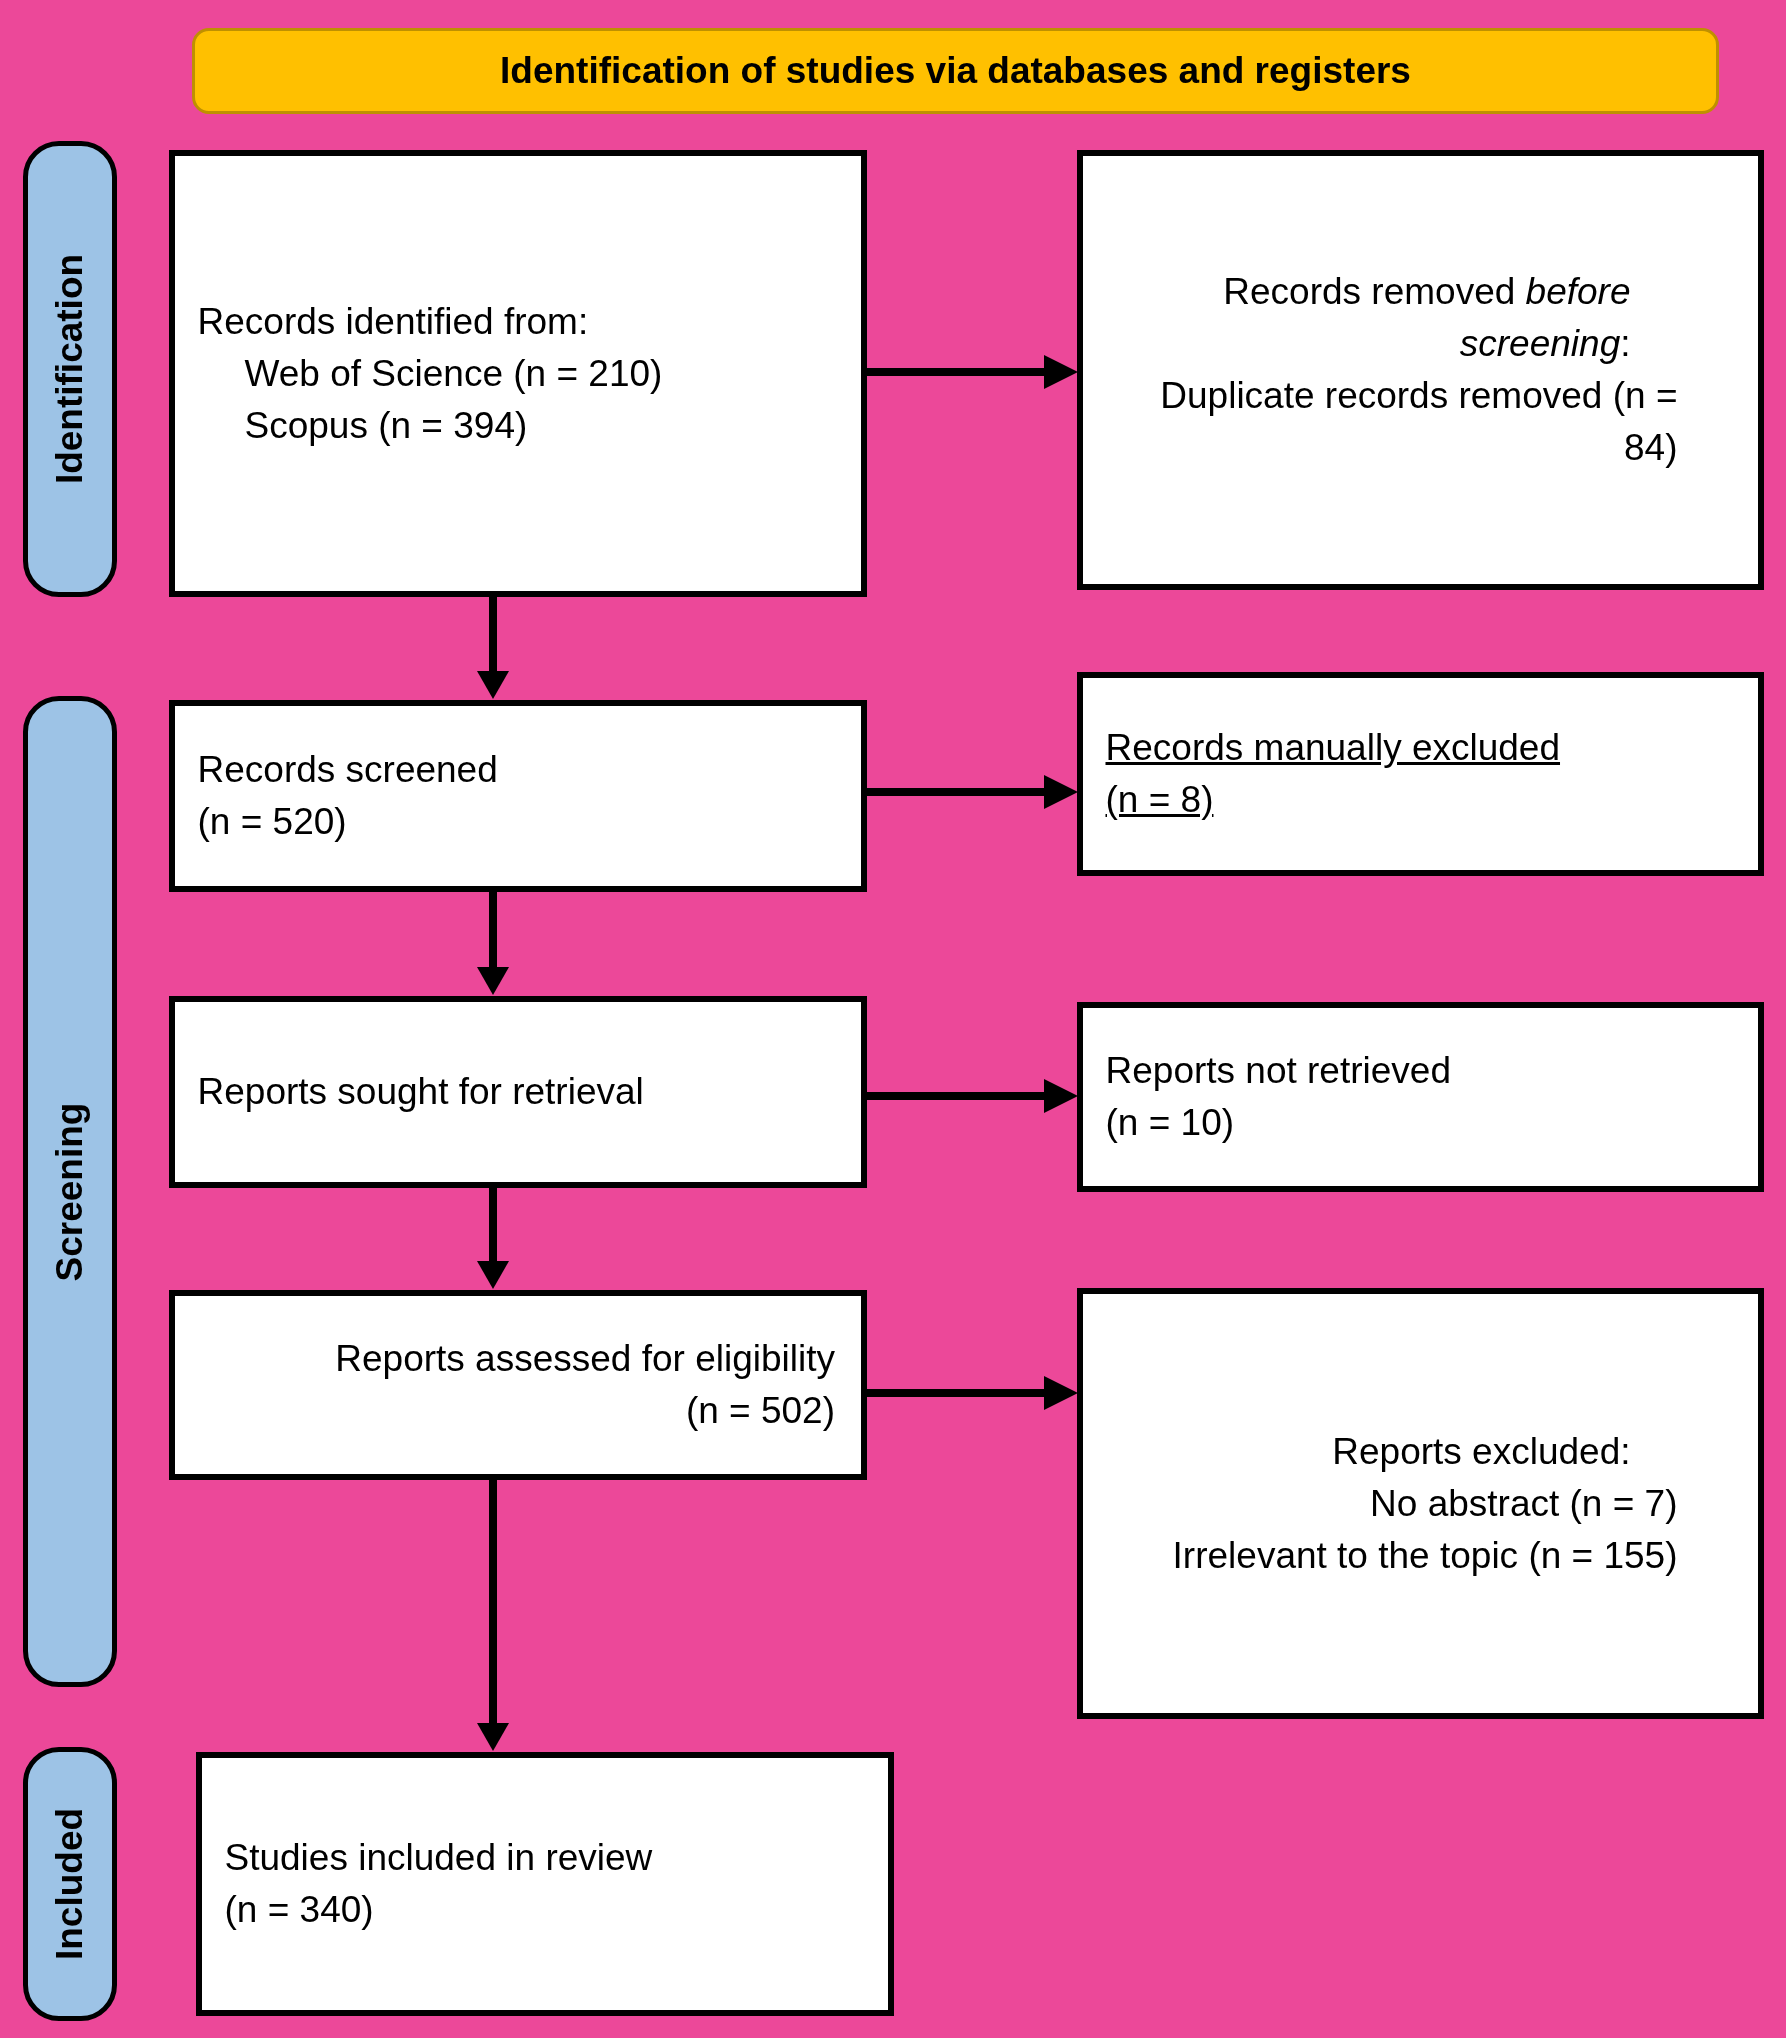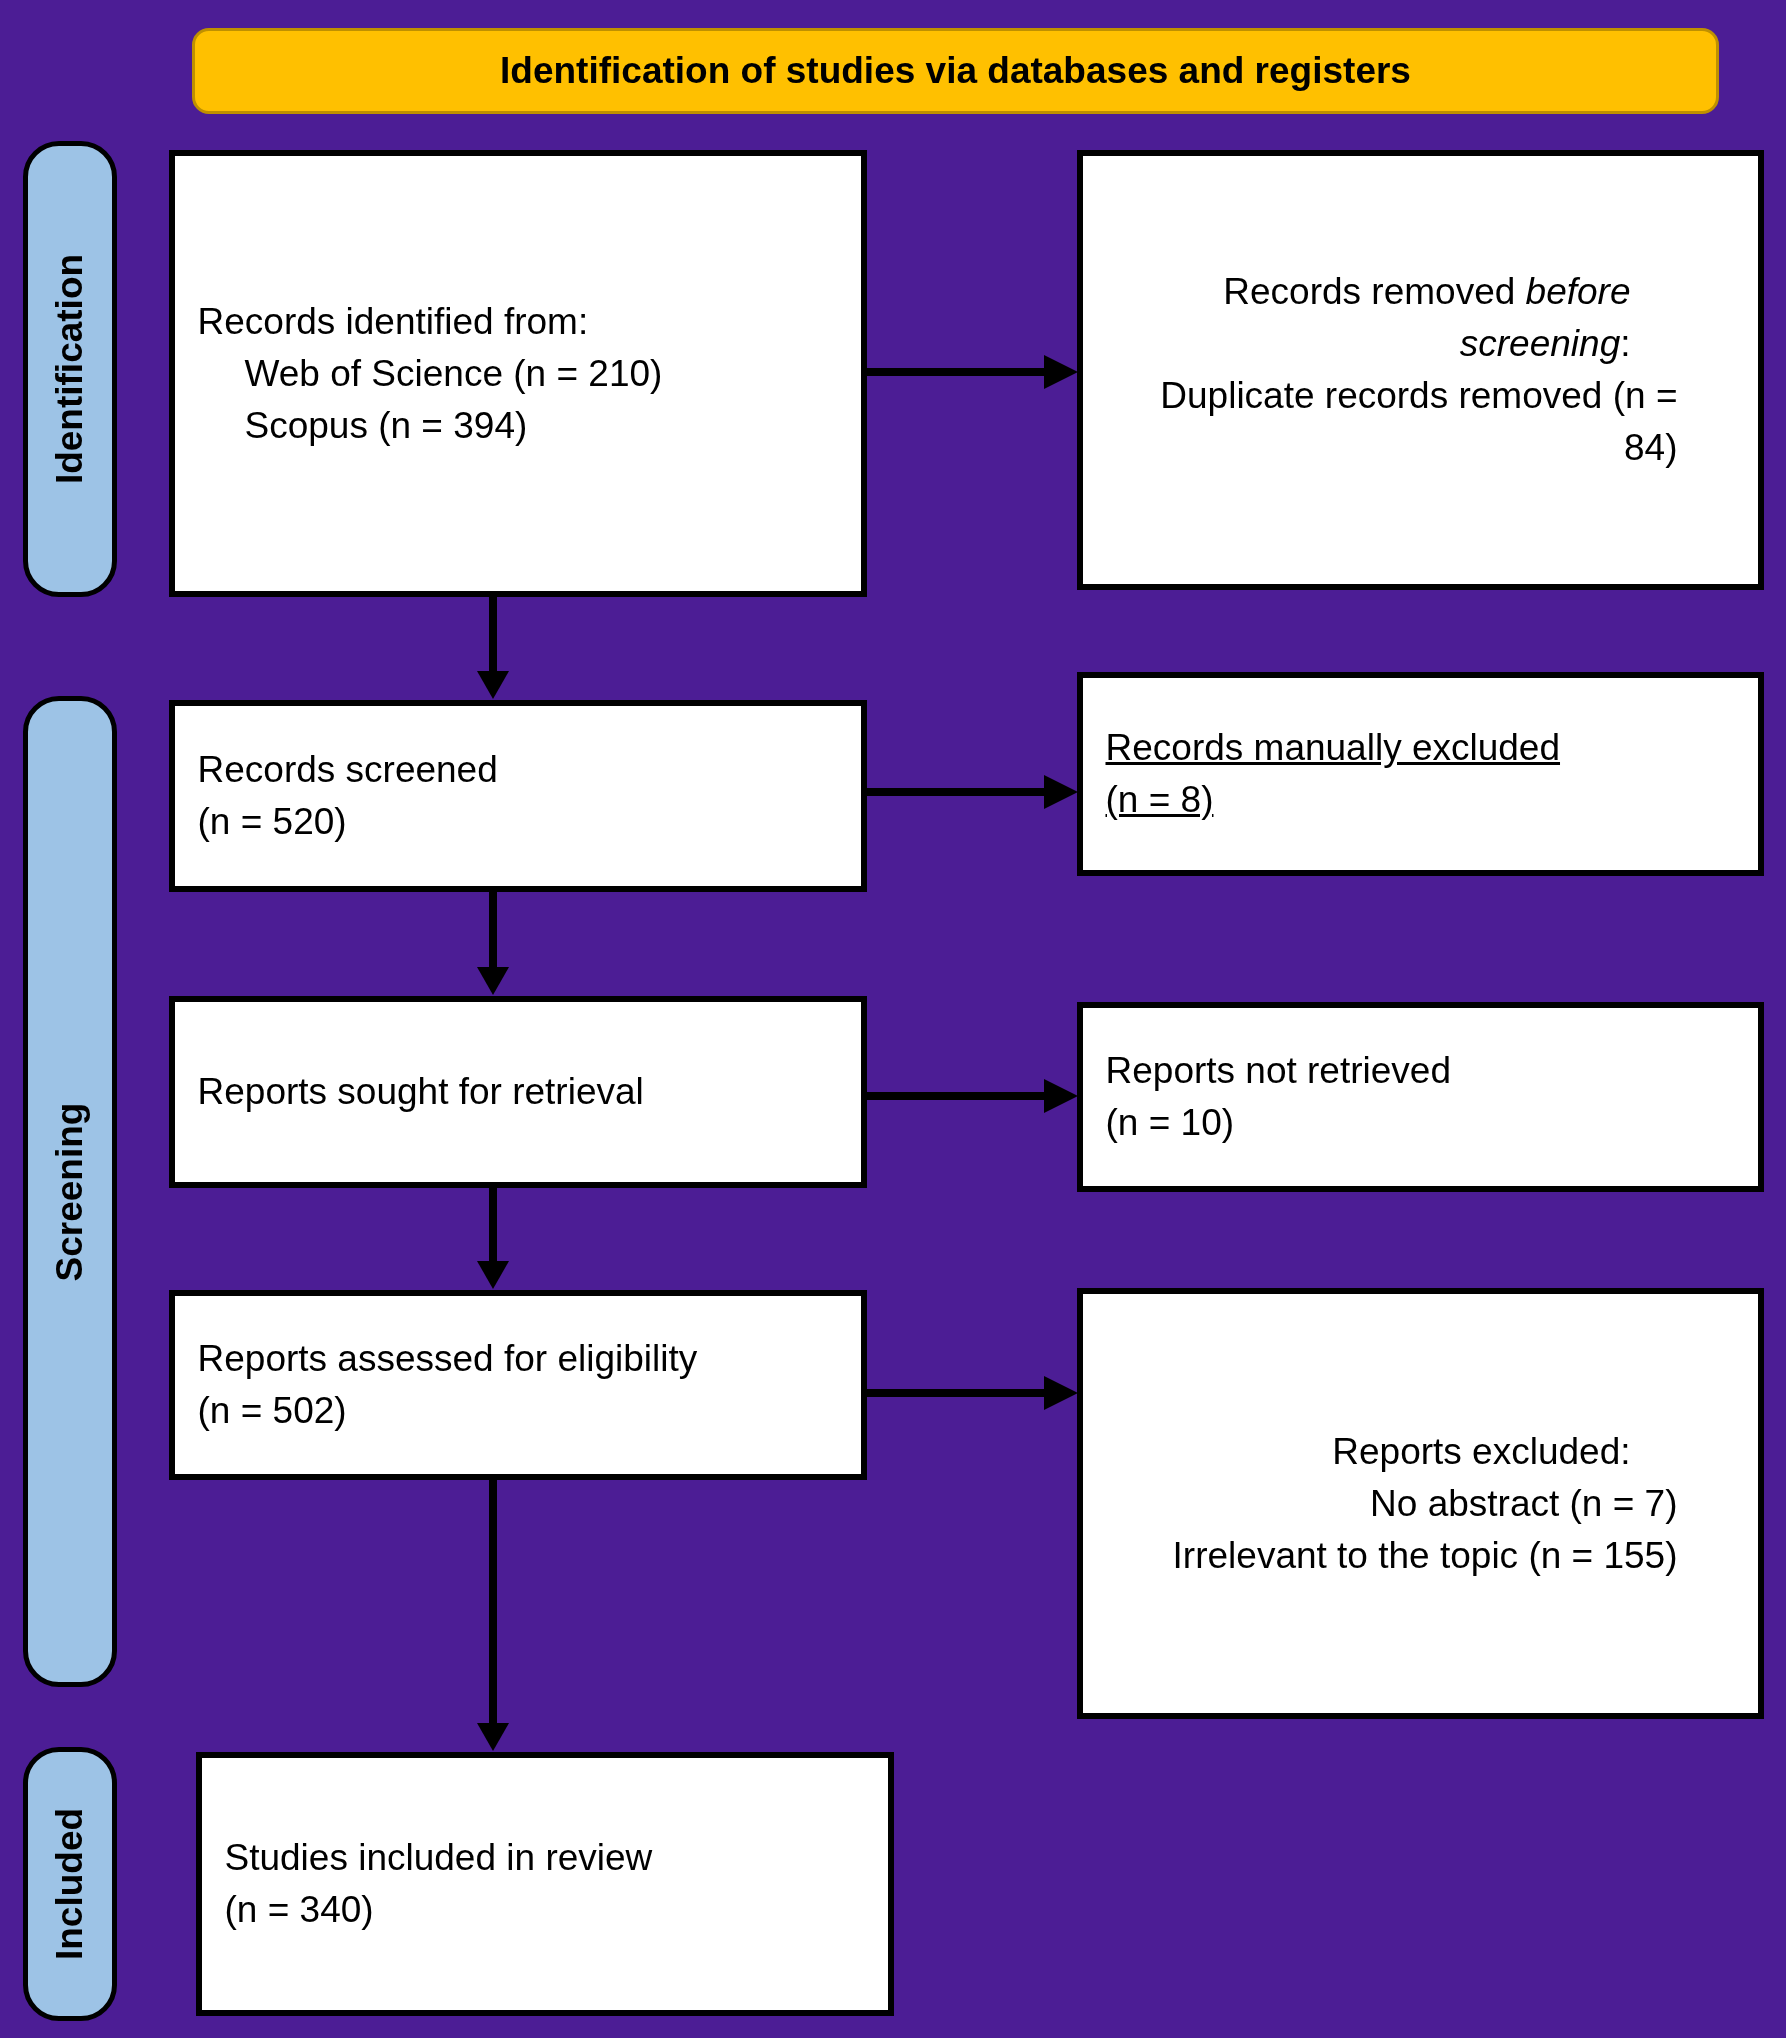--- a/index.html
+++ b/index.html
@@ -7,21 +7,21 @@
     --banner-border:#BF9000;
     --stage-fill:#9DC3E6;
     --line-color:#000000;
   }
   *{box-sizing:border-box;margin:0;padding:0;}
   html,body{background:#ffffff;}
   body{font-family:"Liberation Sans", sans-serif;}
   .canvas{
     position:relative;
     width:1787px;height:2039px;
-    background:#4c1d95;
+    background:#ec4899;
     overflow:hidden;
   }
   
   .banner{
     position:absolute;left:192px;top:28px;width:1527px;height:86px;
     background:var(--banner-fill);
     border:3.7px solid var(--banner-border);
     border-radius:17px;
     display:flex;align-items:center;justify-content:center;
   }
@@ -51,21 +51,21 @@
     border:6.6px solid var(--line-color);
     display:flex;flex-direction:column;justify-content:center;
     padding:9.4px 26px 9.4px 22.5px;
     font-size:37px;line-height:52px;color:#000;
   }
   .col-left{left:169px;width:698px;}
   .col-right{left:1077px;width:687px;}
   .b1{top:150px;height:447px;}
   .b2{top:700px;height:192px;}
   .b3{top:996px;height:192px;}
-  .b4{top:1290px;height:190px;}
+  .b4{top:1290px;height:190px;text-align:right;}
   .b5{top:1752px;height:264px;margin-left:27px;}
   .r1{top:150px;height:440px;}
   .r2{top:672px;height:204px;text-decoration:underline;}
   .r3{top:1002px;height:190px;}
   .r4{top:1288px;height:431px;}
   .narrow{max-width:525px;text-align:right;}
   .sub{margin-left:47px;}
   em{font-style:italic;}
   
   .varrow{

